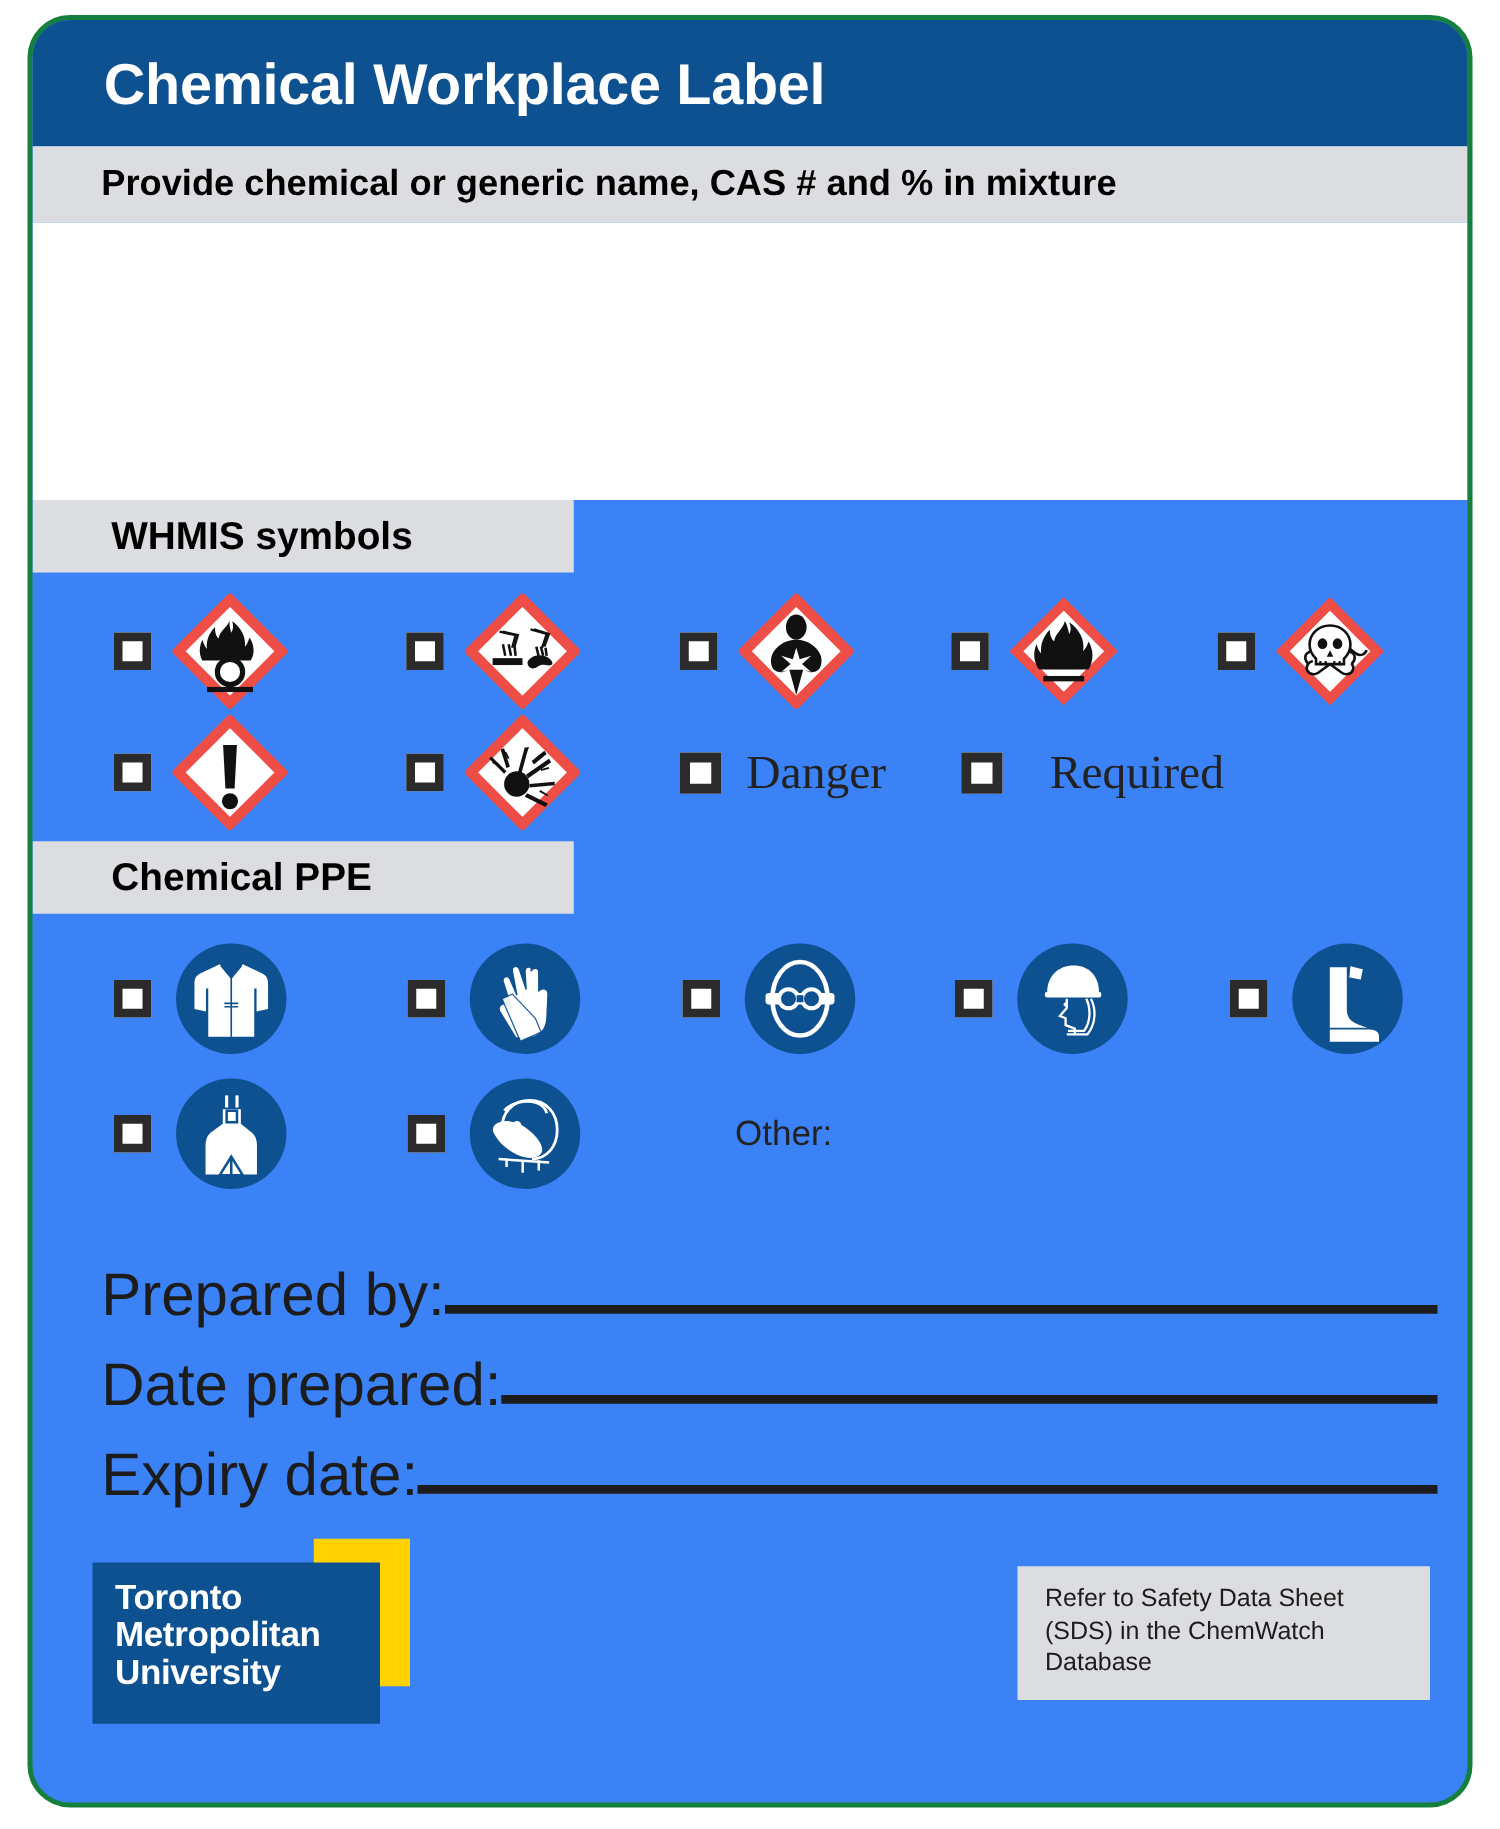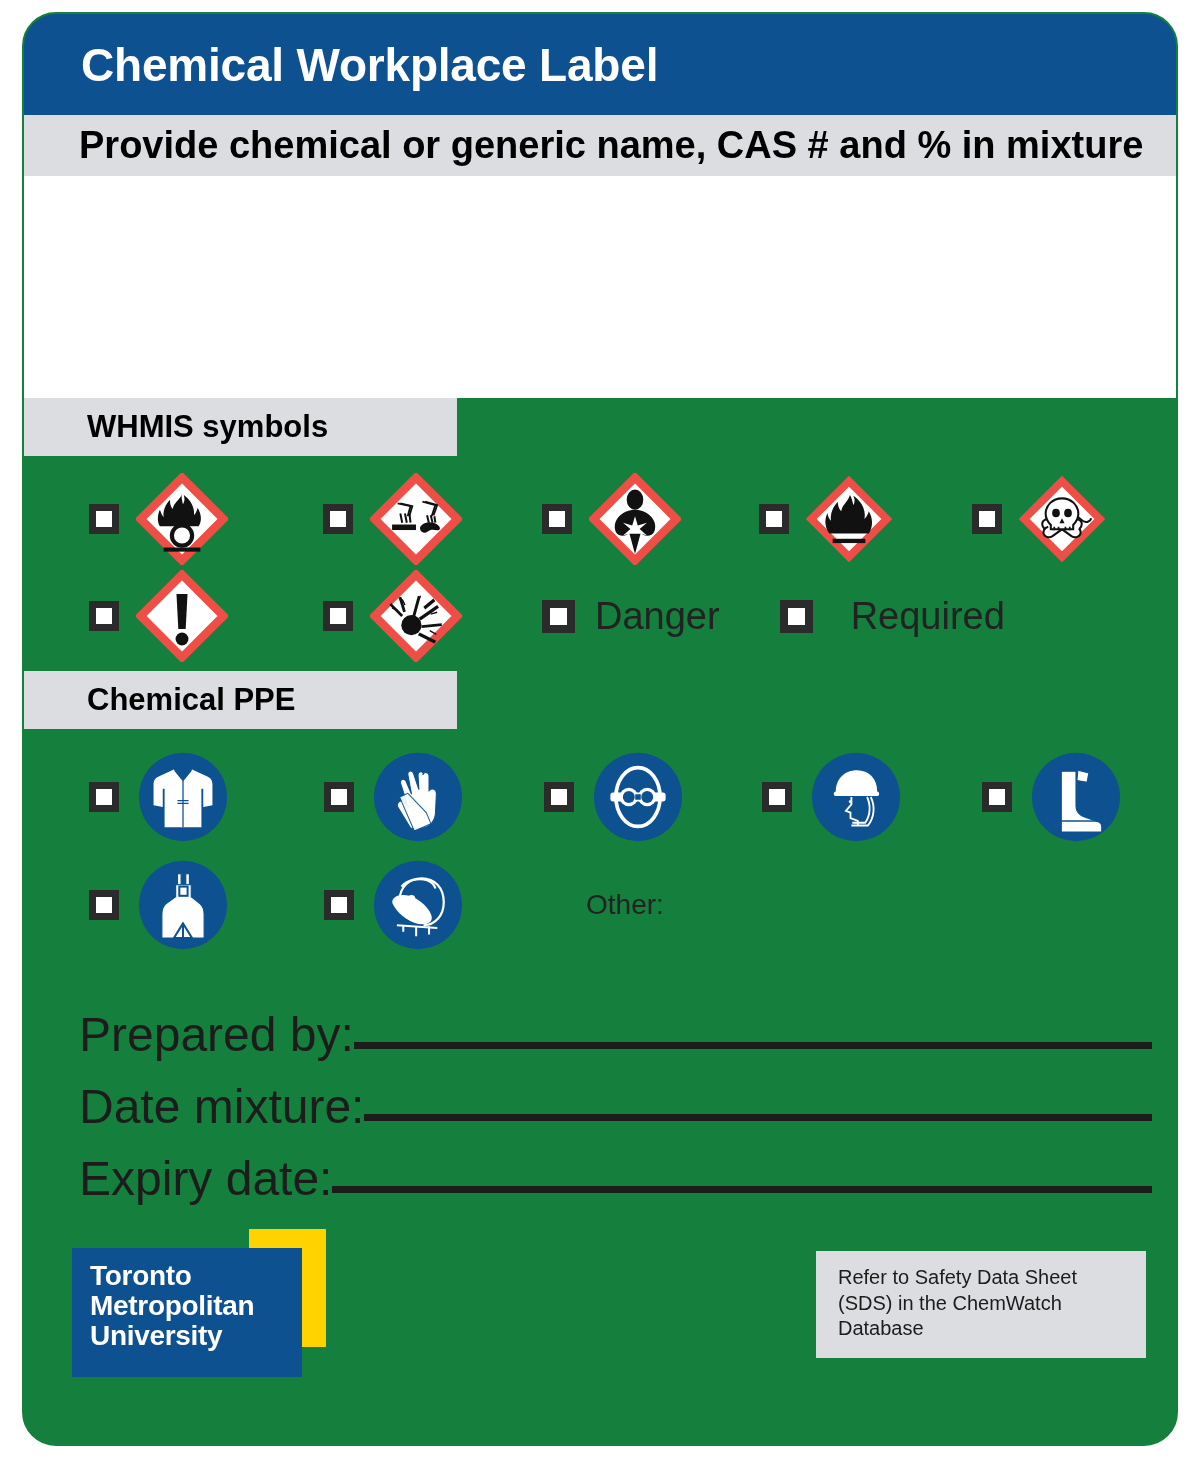--- a/index.html
+++ b/index.html
@@ -1,37 +1,37 @@
 <!DOCTYPE html>
 <html><head>
 <meta charset="utf-8">
 <style>
   html,body{margin:0;padding:0;background:#ffffff;}
   body{width:1200px;height:1463px;font-family:"Liberation Sans",sans-serif;}
 
   .card{
     position:absolute;left:22px;top:12px;width:1156px;height:1434px;
     box-sizing:border-box;
-    border:2px solid #15803d;border-radius:34px;background:#15803d;
+    border:4px solid #15803d;border-radius:34px;background:#3b82f6;
     overflow:hidden;
   }
 
   
   .title-bar{
     height:101px;background:#0d5191;display:flex;align-items:center;
   }
   .title-bar .title{
     color:#ffffff;font-size:46px;font-weight:bold;margin-left:57px;
     letter-spacing:-0.2px;
   }
   .subtitle-bar{
     height:61px;background:#dcdde0;display:flex;align-items:center;
   }
   .subtitle-bar .subtitle{
-    color:#000000;font-size:38px;font-weight:bold;margin-left:55px;
+    color:#000000;font-size:29px;font-weight:bold;margin-left:55px;
   }
 
   
   .blank-area{height:222px;background:#ffffff;}
 
   
   .section-head{
     width:433px;height:58px;background:#dcdde0;display:flex;align-items:center;text-align:center;
   }
   .section-head span{font-size:31px;font-weight:bold;color:#000;margin-left:63px;}
@@ -173,21 +173,21 @@
           <ellipse cx="43" cy="43" rx="4.5" ry="5" fill="#111"></ellipse>
           <ellipse cx="57" cy="43" rx="4.5" ry="5" fill="#111"></ellipse>
           <path d="M50 49 l-3 6 l6 0z" fill="#111"></path>
           <path d="M41 59 l0 4 M46 59 l0 4 M54 59 l0 4 M59 59 l0 4" stroke="#111" stroke-width="2"></path>
         </g>
       </svg>
     </div>
 
   </div>
 
-  <div class="whmis-row r2" style="padding-left:65px;">
+  <div class="whmis-row r2" style="padding-left:65px;font-family:Liberation Serif, serif;">
 
     <div class="ghs-item">
       <div class="cb"></div>
       <svg class="ghs" viewBox="0 0 100 100">
         <polygon points="50,5 95,50 50,95 5,50" fill="#fff" stroke="#ef4e46" stroke-width="9"></polygon>
         <g fill="#111">
           <path d="M44 26 l12 0 l-2 38 l-8 0z"></path>
           <circle cx="50" cy="75" r="7"></circle>
         </g>
       </svg>
@@ -355,21 +355,21 @@
   </div>
 
   <div class="form-area">
 
     <div class="form-row">
       <span class="flabel">Prepared by:</span>
       <span class="fline"></span>
     </div>
 
     <div class="form-row">
-      <span class="flabel">Date mixture:</span>
+      <span class="flabel">Date prepared:</span>
       <span class="fline"></span>
     </div>
 
     <div class="form-row">
       <span class="flabel">Expiry date:</span>
       <span class="fline"></span>
     </div>
 
   </div>
 

